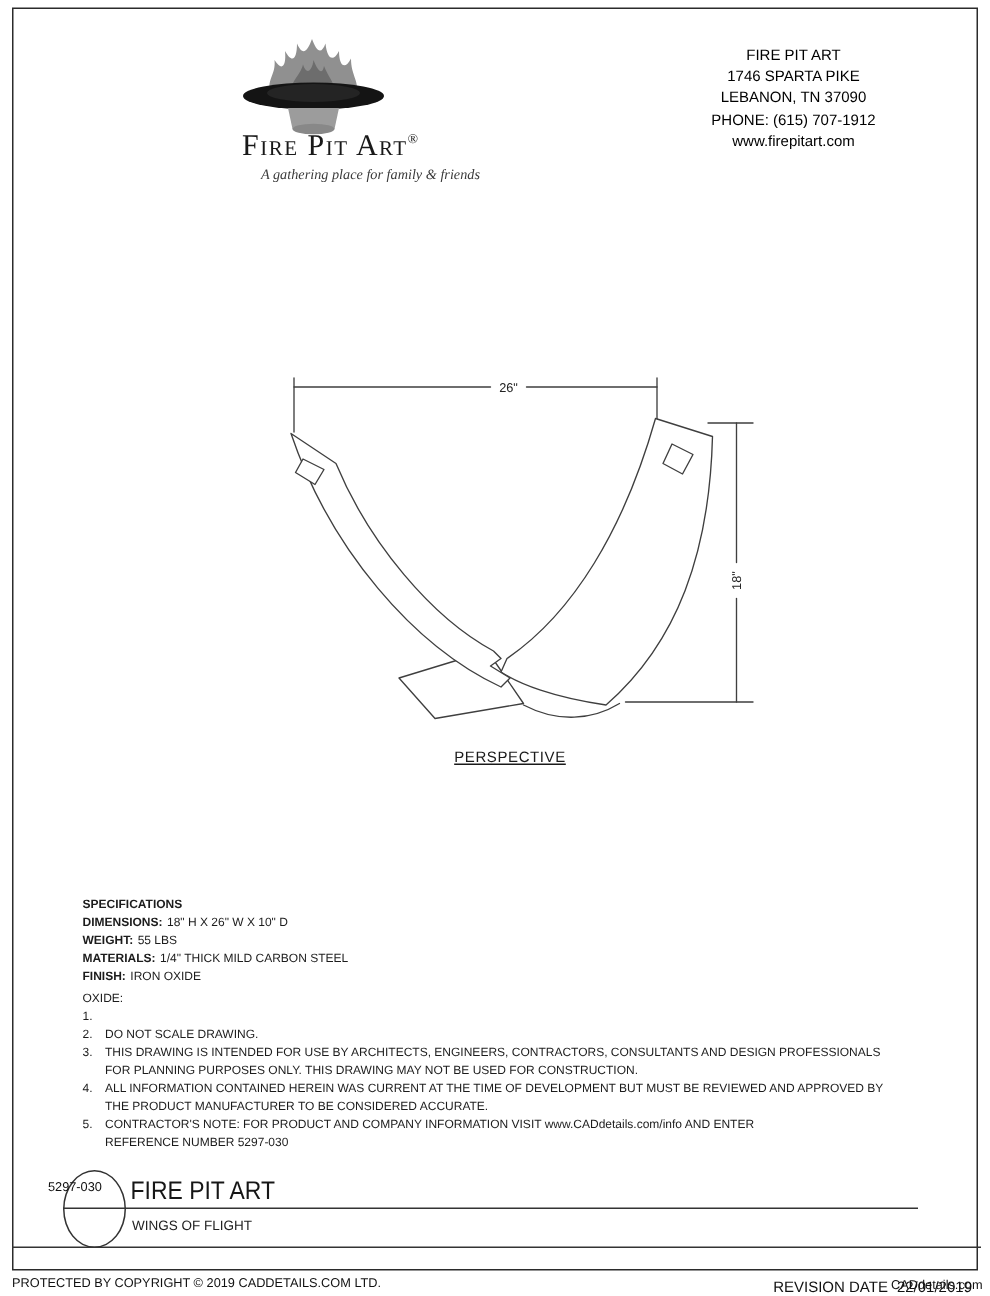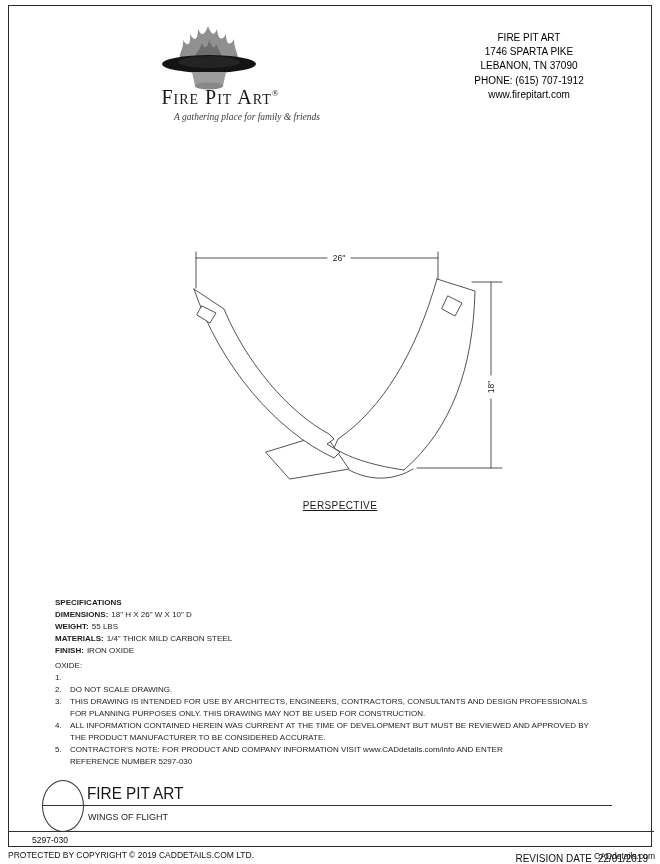--- a/index.html
+++ b/index.html
@@ -45,21 +45,21 @@
   
   .tb-line { left:42px; top:805px; width:570px; height:0; border-top:1.4px solid #333; }
   .tb-circle { left:42px; top:780px; width:42px; height:52px;
     border:1.3px solid #333; border-radius:50%; background:transparent; box-sizing:border-box; }
   .tb-company { left:87px; top:784px; font-size:17px; color:#161616;
     transform:scaleX(0.9); transform-origin:left top; white-space:nowrap; }
   .tb-product { left:88px; top:812px; font-size:9px; color:#222;text-align:center; }
 
   
   .strip-line { left:8px; top:831px; width:646px; height:0; border-top:1.3px solid #333; }
-  .ref-number { left:12px; top:835px; font-size:8.5px; color:#111;padding-left:20px; }
+  .ref-number { left:12px; top:786px; font-size:8.5px; color:#111;padding-left:20px; }
   .revision { left:360px; top:853px; width:288px; text-align:right; font-size:10px; color:#111; }
   .revision .rev-date { margin-left:6px; }
 
   
   .copyright { left:8px; top:850px; font-size:8.5px; color:#111; }
   .site { right:5px; top:851px; font-size:8.5px; color:#111;text-align:right; }
 </style>
 </head>
 <body>
 

